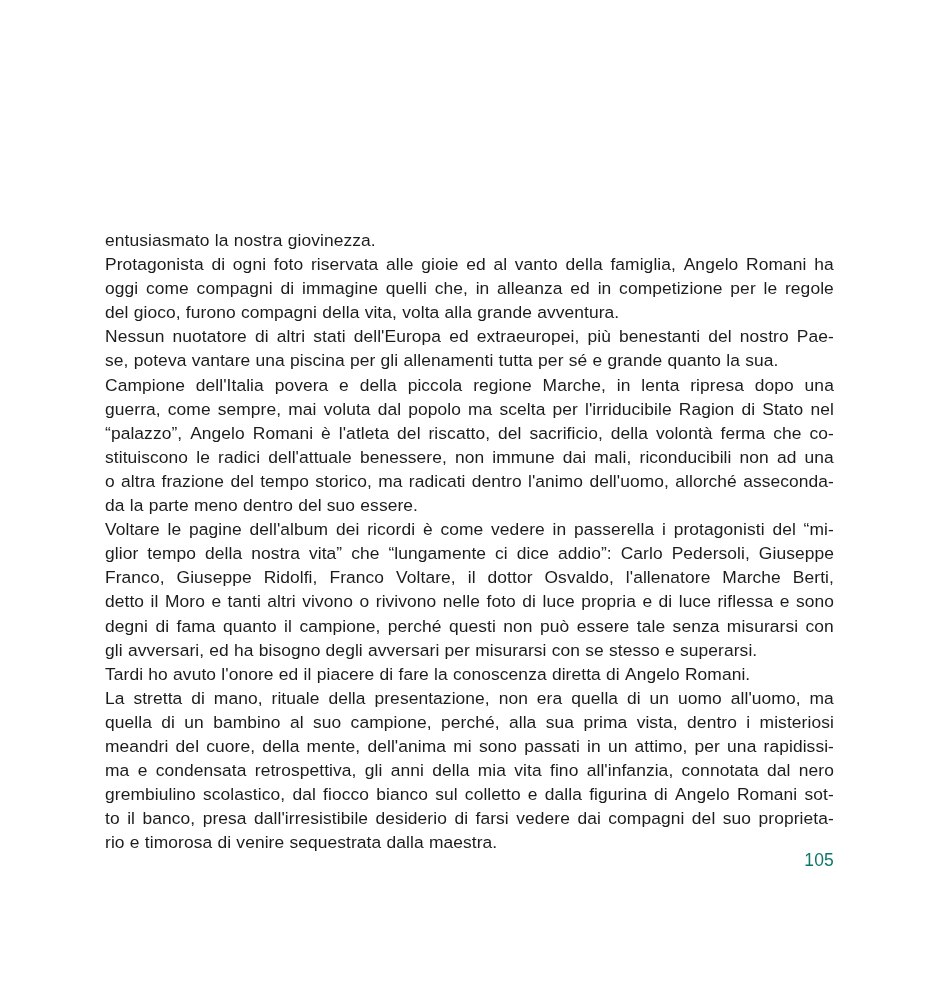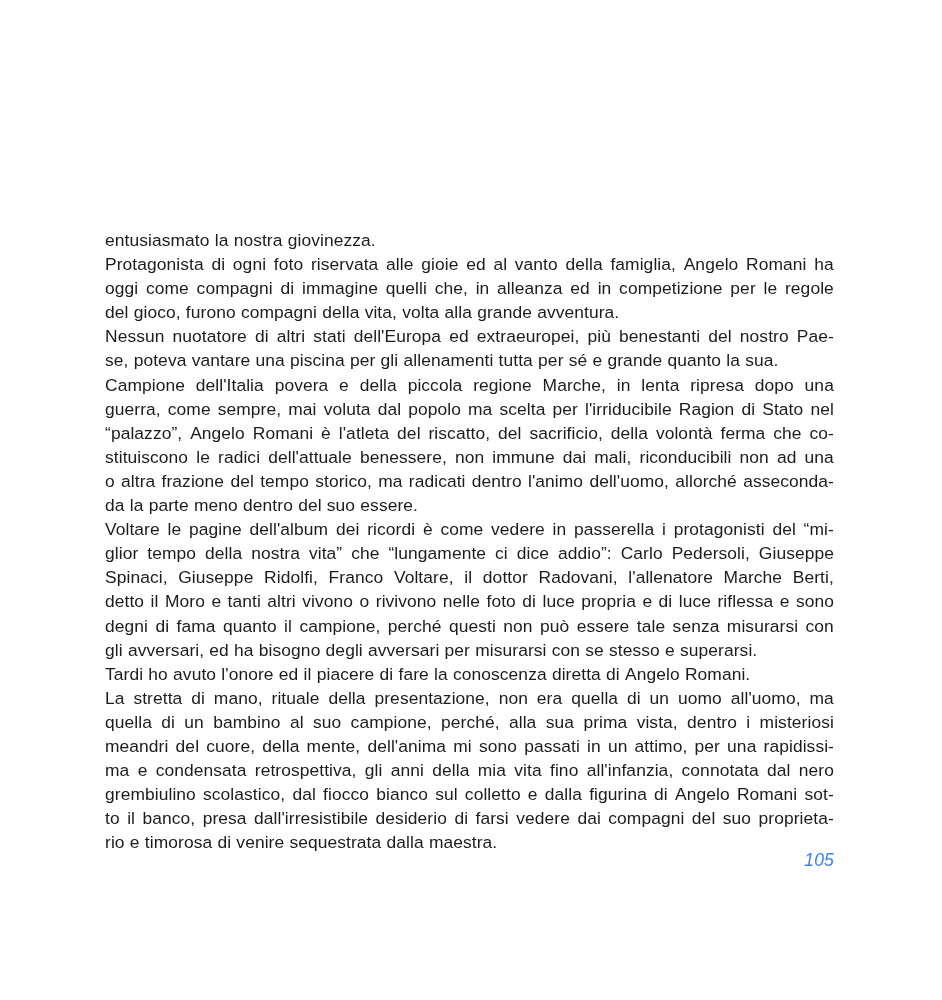--- a/index.html
+++ b/index.html
@@ -65,23 +65,22 @@
   }
 
   
   .folio {
     position: absolute;
     left: 0;
     top: 850px;
     width: 834px;
     text-align: right;
     font-family: "Liberation Sans", sans-serif;
-    font-style: italic;
     font-size: 17.5px;
-    color: #3b82f6;
+    color: #0f766e;
     letter-spacing: 0.01em;
   }
 </style>
 </head>
 <body>
 
 <div class="page">
 
   <div class="text-block">
       <div class="line flush"><span class="w">entusiasmato</span><span class="w">la</span><span class="w">nostra</span><span class="w">giovinezza.</span></div>
@@ -91,21 +90,21 @@
       <div class="line just"><span class="w">Nessun</span><span class="w">nuotatore</span><span class="w">di</span><span class="w">altri</span><span class="w">stati</span><span class="w">dell'Europa</span><span class="w">ed</span><span class="w">extraeuropei,</span><span class="w">più</span><span class="w">benestanti</span><span class="w">del</span><span class="w">nostro</span><span class="w">Pae-</span></div>
       <div class="line flush"><span class="w">se,</span><span class="w">poteva</span><span class="w">vantare</span><span class="w">una</span><span class="w">piscina</span><span class="w">per</span><span class="w">gli</span><span class="w">allenamenti</span><span class="w">tutta</span><span class="w">per</span><span class="w">sé</span><span class="w">e</span><span class="w">grande</span><span class="w">quanto</span><span class="w">la</span><span class="w">sua.</span></div>
       <div class="line just"><span class="w">Campione</span><span class="w">dell'Italia</span><span class="w">povera</span><span class="w">e</span><span class="w">della</span><span class="w">piccola</span><span class="w">regione</span><span class="w">Marche,</span><span class="w">in</span><span class="w">lenta</span><span class="w">ripresa</span><span class="w">dopo</span><span class="w">una</span></div>
       <div class="line just"><span class="w">guerra,</span><span class="w">come</span><span class="w">sempre,</span><span class="w">mai</span><span class="w">voluta</span><span class="w">dal</span><span class="w">popolo</span><span class="w">ma</span><span class="w">scelta</span><span class="w">per</span><span class="w">l'irriducibile</span><span class="w">Ragion</span><span class="w">di</span><span class="w">Stato</span><span class="w">nel</span></div>
       <div class="line just"><span class="w">“palazzo”,</span><span class="w">Angelo</span><span class="w">Romani</span><span class="w">è</span><span class="w">l'atleta</span><span class="w">del</span><span class="w">riscatto,</span><span class="w">del</span><span class="w">sacrificio,</span><span class="w">della</span><span class="w">volontà</span><span class="w">ferma</span><span class="w">che</span><span class="w">co-</span></div>
       <div class="line just"><span class="w">stituiscono</span><span class="w">le</span><span class="w">radici</span><span class="w">dell'attuale</span><span class="w">benessere,</span><span class="w">non</span><span class="w">immune</span><span class="w">dai</span><span class="w">mali,</span><span class="w">riconducibili</span><span class="w">non</span><span class="w">ad</span><span class="w">una</span></div>
       <div class="line just"><span class="w">o</span><span class="w">altra</span><span class="w">frazione</span><span class="w">del</span><span class="w">tempo</span><span class="w">storico,</span><span class="w">ma</span><span class="w">radicati</span><span class="w">dentro</span><span class="w">l'animo</span><span class="w">dell'uomo,</span><span class="w">allorché</span><span class="w">asseconda-</span></div>
       <div class="line flush"><span class="w">da</span><span class="w">la</span><span class="w">parte</span><span class="w">meno</span><span class="w">dentro</span><span class="w">del</span><span class="w">suo</span><span class="w">essere.</span></div>
       <div class="line just"><span class="w">Voltare</span><span class="w">le</span><span class="w">pagine</span><span class="w">dell'album</span><span class="w">dei</span><span class="w">ricordi</span><span class="w">è</span><span class="w">come</span><span class="w">vedere</span><span class="w">in</span><span class="w">passerella</span><span class="w">i</span><span class="w">protagonisti</span><span class="w">del</span><span class="w">“mi-</span></div>
       <div class="line just"><span class="w">glior</span><span class="w">tempo</span><span class="w">della</span><span class="w">nostra</span><span class="w">vita”</span><span class="w">che</span><span class="w">“lungamente</span><span class="w">ci</span><span class="w">dice</span><span class="w">addio”:</span><span class="w">Carlo</span><span class="w">Pedersoli,</span><span class="w">Giuseppe</span></div>
-      <div class="line just"><span class="w">Spinaci,</span><span class="w">Giuseppe</span><span class="w">Ridolfi,</span><span class="w">Franco</span><span class="w">Voltare,</span><span class="w">il</span><span class="w">dottor</span><span class="w">Radovani,</span><span class="w">l'allenatore</span><span class="w">Marche</span><span class="w">Berti,</span></div>
+      <div class="line just"><span class="w">Franco,</span><span class="w">Giuseppe</span><span class="w">Ridolfi,</span><span class="w">Franco</span><span class="w">Voltare,</span><span class="w">il</span><span class="w">dottor</span><span class="w">Osvaldo,</span><span class="w">l'allenatore</span><span class="w">Marche</span><span class="w">Berti,</span></div>
       <div class="line just"><span class="w">detto</span><span class="w">il</span><span class="w">Moro</span><span class="w">e</span><span class="w">tanti</span><span class="w">altri</span><span class="w">vivono</span><span class="w">o</span><span class="w">rivivono</span><span class="w">nelle</span><span class="w">foto</span><span class="w">di</span><span class="w">luce</span><span class="w">propria</span><span class="w">e</span><span class="w">di</span><span class="w">luce</span><span class="w">riflessa</span><span class="w">e</span><span class="w">sono</span></div>
       <div class="line just"><span class="w">degni</span><span class="w">di</span><span class="w">fama</span><span class="w">quanto</span><span class="w">il</span><span class="w">campione,</span><span class="w">perché</span><span class="w">questi</span><span class="w">non</span><span class="w">può</span><span class="w">essere</span><span class="w">tale</span><span class="w">senza</span><span class="w">misurarsi</span><span class="w">con</span></div>
       <div class="line flush"><span class="w">gli</span><span class="w">avversari,</span><span class="w">ed</span><span class="w">ha</span><span class="w">bisogno</span><span class="w">degli</span><span class="w">avversari</span><span class="w">per</span><span class="w">misurarsi</span><span class="w">con</span><span class="w">se</span><span class="w">stesso</span><span class="w">e</span><span class="w">superarsi.</span></div>
       <div class="line flush"><span class="w">Tardi</span><span class="w">ho</span><span class="w">avuto</span><span class="w">l'onore</span><span class="w">ed</span><span class="w">il</span><span class="w">piacere</span><span class="w">di</span><span class="w">fare</span><span class="w">la</span><span class="w">conoscenza</span><span class="w">diretta</span><span class="w">di</span><span class="w">Angelo</span><span class="w">Romani.</span></div>
       <div class="line just"><span class="w">La</span><span class="w">stretta</span><span class="w">di</span><span class="w">mano,</span><span class="w">rituale</span><span class="w">della</span><span class="w">presentazione,</span><span class="w">non</span><span class="w">era</span><span class="w">quella</span><span class="w">di</span><span class="w">un</span><span class="w">uomo</span><span class="w">all'uomo,</span><span class="w">ma</span></div>
       <div class="line just"><span class="w">quella</span><span class="w">di</span><span class="w">un</span><span class="w">bambino</span><span class="w">al</span><span class="w">suo</span><span class="w">campione,</span><span class="w">perché,</span><span class="w">alla</span><span class="w">sua</span><span class="w">prima</span><span class="w">vista,</span><span class="w">dentro</span><span class="w">i</span><span class="w">misteriosi</span></div>
       <div class="line just"><span class="w">meandri</span><span class="w">del</span><span class="w">cuore,</span><span class="w">della</span><span class="w">mente,</span><span class="w">dell'anima</span><span class="w">mi</span><span class="w">sono</span><span class="w">passati</span><span class="w">in</span><span class="w">un</span><span class="w">attimo,</span><span class="w">per</span><span class="w">una</span><span class="w">rapidissi-</span></div>
       <div class="line just"><span class="w">ma</span><span class="w">e</span><span class="w">condensata</span><span class="w">retrospettiva,</span><span class="w">gli</span><span class="w">anni</span><span class="w">della</span><span class="w">mia</span><span class="w">vita</span><span class="w">fino</span><span class="w">all'infanzia,</span><span class="w">connotata</span><span class="w">dal</span><span class="w">nero</span></div>
       <div class="line just"><span class="w">grembiulino</span><span class="w">scolastico,</span><span class="w">dal</span><span class="w">fiocco</span><span class="w">bianco</span><span class="w">sul</span><span class="w">colletto</span><span class="w">e</span><span class="w">dalla</span><span class="w">figurina</span><span class="w">di</span><span class="w">Angelo</span><span class="w">Romani</span><span class="w">sot-</span></div>
       <div class="line just"><span class="w">to</span><span class="w">il</span><span class="w">banco,</span><span class="w">presa</span><span class="w">dall'irresistibile</span><span class="w">desiderio</span><span class="w">di</span><span class="w">farsi</span><span class="w">vedere</span><span class="w">dai</span><span class="w">compagni</span><span class="w">del</span><span class="w">suo</span><span class="w">proprieta-</span></div>

